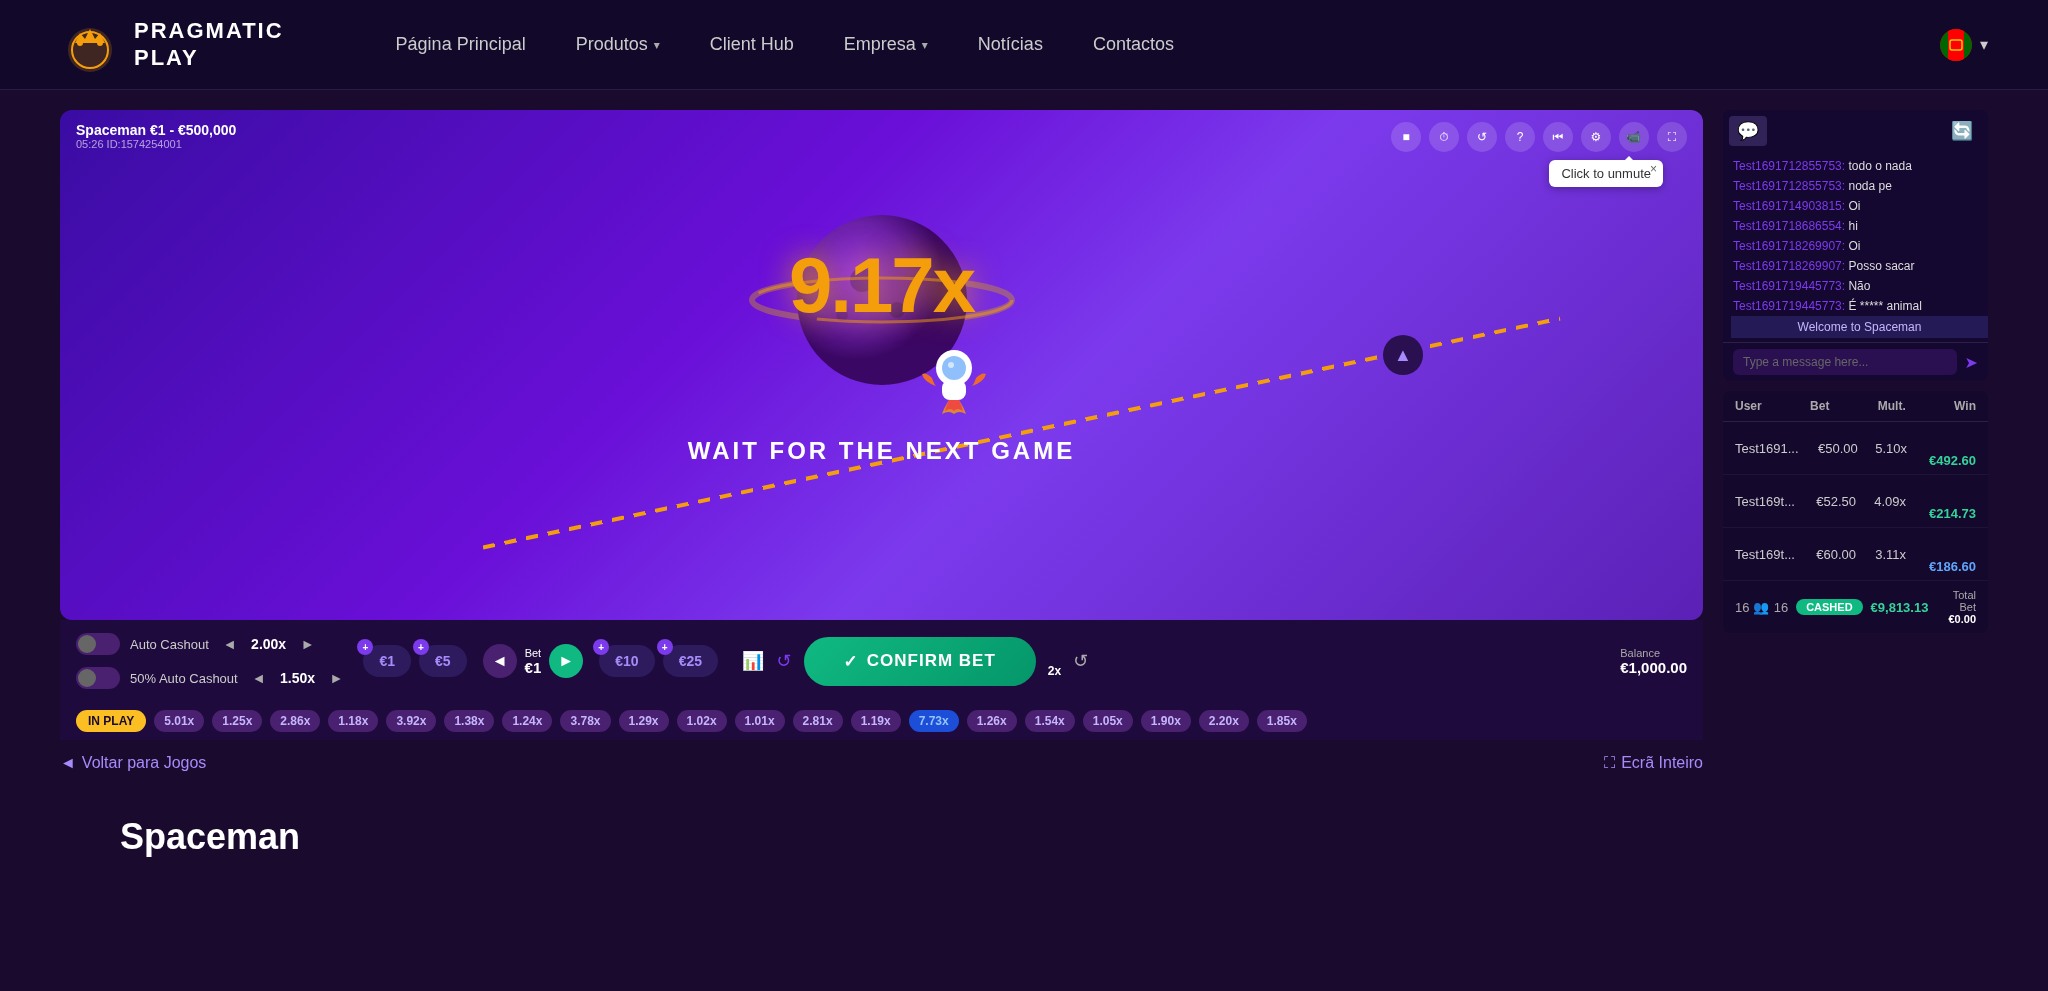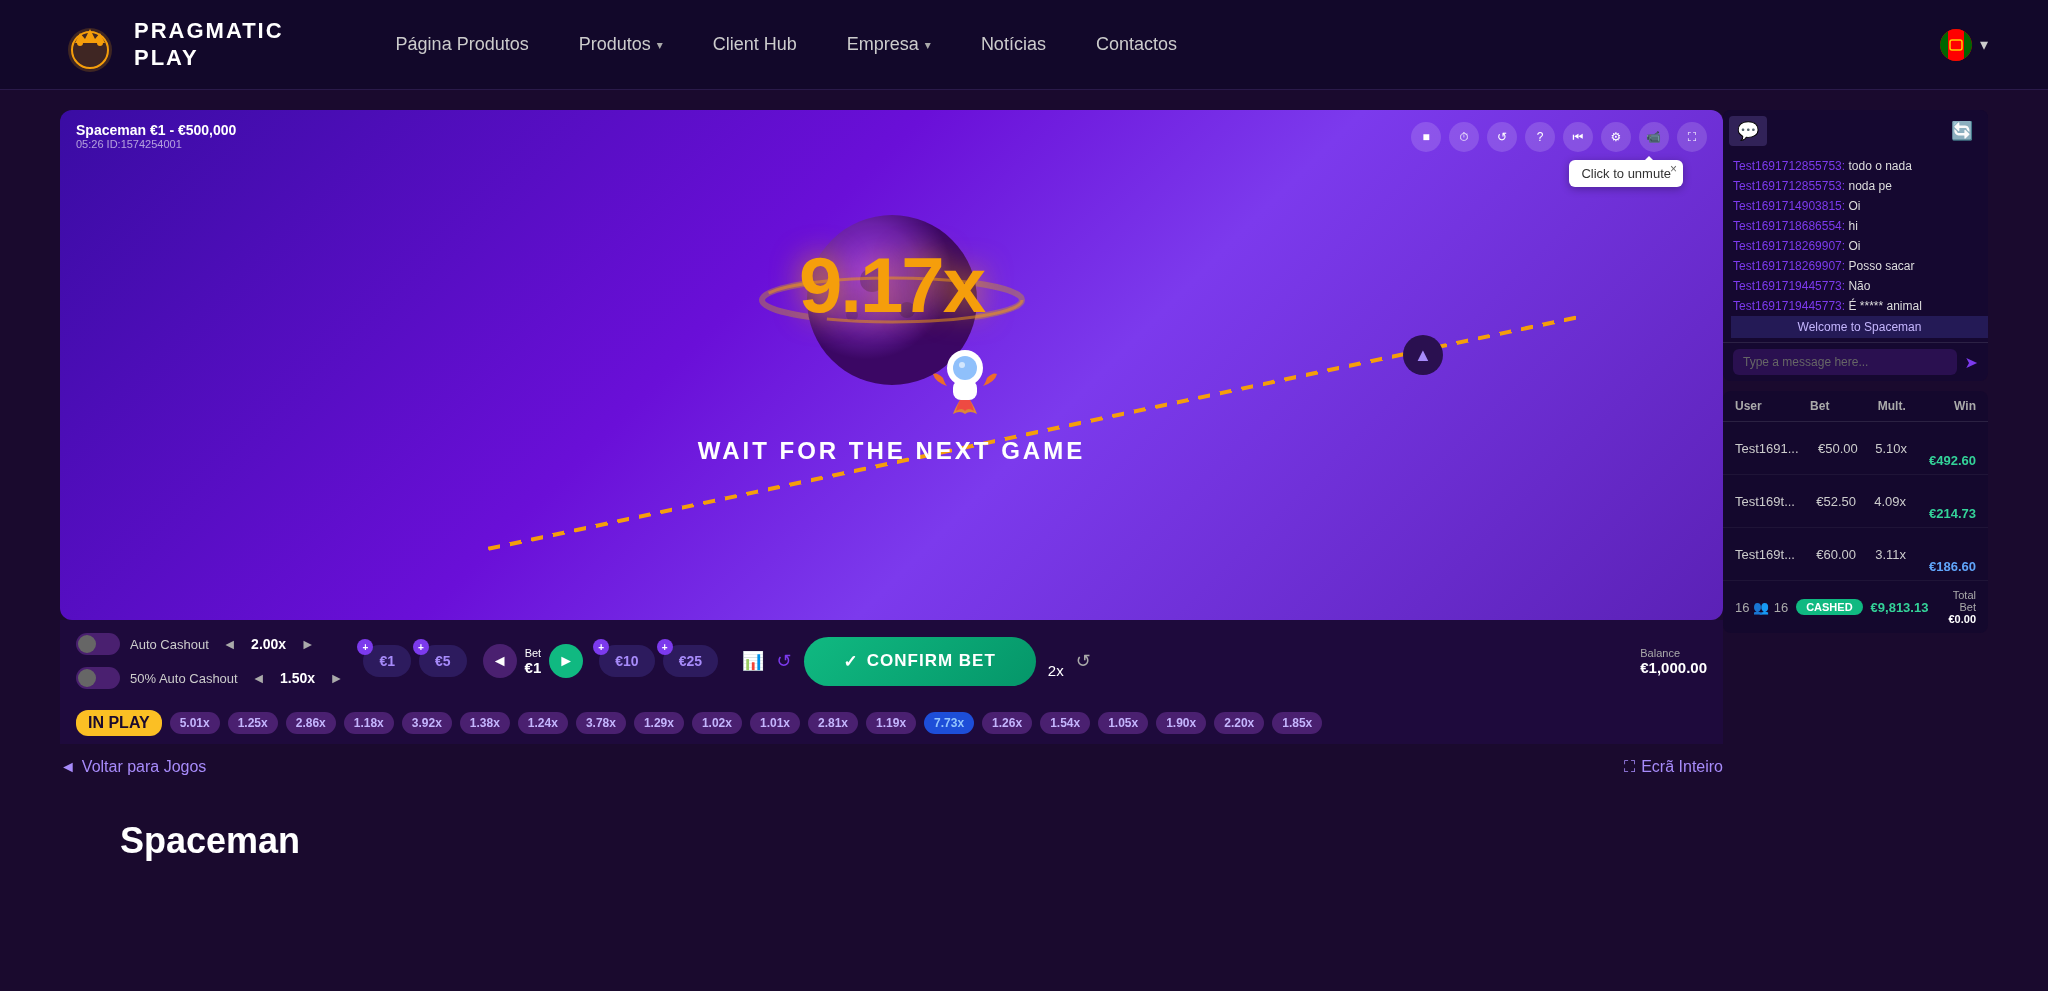--- a/index.html
+++ b/index.html
@@ -247,22 +247,22 @@
       font-weight: 800;
       cursor: pointer;
       letter-spacing: 1px;
       display: flex;
       align-items: center;
       gap: 8px;
     }
 
     .double-btn {
       color: white;
-      font-size: 15px;
-      font-weight: 400;
+      font-size: 12px;
+      font-weight: 700;
       background: none;
       border: none;
       cursor: pointer;
       margin-top: 19px;
     }
     .refresh-btn {
       color: #aaa;
       font-size: 18px;
       background: none;
       border: none;
@@ -283,21 +283,21 @@
       display: flex;
       align-items: center;
       gap: 8px;
       overflow: hidden;
     }
     .in-play-badge {
       background: #fbbf24;
       color: #1a0a2e;
       border-radius: 12px;
       padding: 4px 12px;
-      font-size: 16px;
+      font-size: 12px;
       font-weight: 700;
       white-space: nowrap;
     }
     .mult-chip {
       background: #4a2070;
       color: #c4b5fd;
       border-radius: 12px;
       padding: 4px 10px;
       font-size: 12px;
       font-weight: 600;
@@ -513,20 +513,21 @@
 
     
     .content-wrapper {
       padding: 20px 60px 0;
       display: flex;
       flex-direction: column;
     }
 
     .main-game-row {
       display: flex;
+      gap: 20px;
     }
 
     .left-column {
       flex: 1;
       min-width: 0;
     }
 
     .right-column {
       width: 265px;
       flex-shrink: 0;
@@ -564,21 +565,21 @@
         <circle cx="40" cy="28" r="3" fill="#f59e0b"></circle>
       </svg>
     </div>
     <div class="logo-text">
       <span>PRAGMATIC</span>
       <span>PLAY</span>
     </div>
   </div>
   <nav>
     <div class="nav-item">
-      <span>Página Produtos</span>
+      <span>Página Principal</span>
     </div>
     <div class="nav-item">
       <span>Produtos</span>
       <span class="nav-arrow">▾</span>
     </div>
     <div class="nav-item">
       <span>Client Hub</span>
     </div>
     <div class="nav-item">
       <span>Empresa</span>

